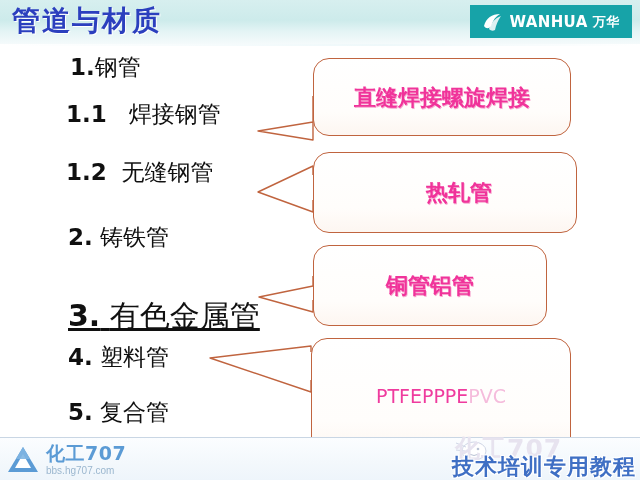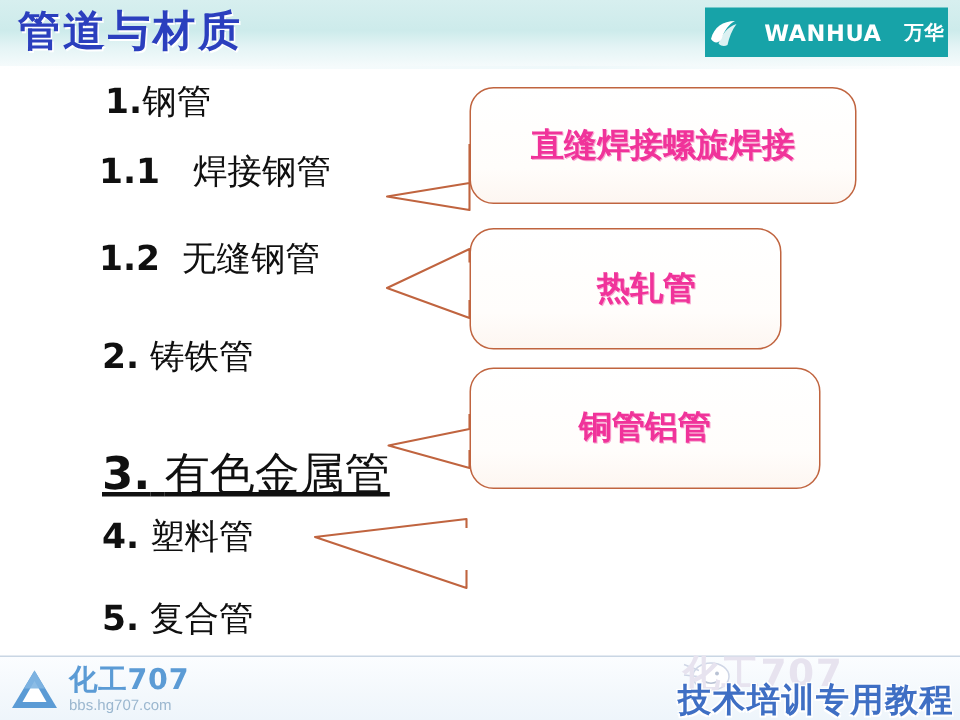--- a/index.html
+++ b/index.html
@@ -26,21 +26,21 @@
     font-family:"DejaVu Sans", sans-serif;
     font-weight:bold;font-size:28px;letter-spacing:2px;
     color:#2b3fbe;
     text-shadow:1px 1px 0 #ffffff;
     white-space:nowrap;
   }
   
   .logo-box{
     position:absolute;left:470px;top:5px;width:162px;height:33px;
     background:#17a3a8;
-    display:flex;align-items:center;justify-content:center;gap:15px;
+    display:flex;align-items:center;justify-content:center;gap:5px;
   }
   .logo-mark{
     width:22px;height:20px;position:relative;flex:0 0 auto;
   }
   .logo-mark svg{display:block;}
   .logo-text{
     font-family:"DejaVu Sans", sans-serif;
     font-weight:bold;font-size:15px;color:#ffffff;letter-spacing:0.4px;
     white-space:nowrap;
   }
@@ -69,21 +69,21 @@
   .callout-layer{position:absolute;left:0;top:0;width:640px;height:480px;pointer-events:none;}
   .callout{
     position:absolute;
     box-sizing:border-box;
     border:1.4px solid #c0643f;
     border-radius:16px;
     background:linear-gradient(to bottom,#ffffff 0%,#fffdfb 70%,#fdf6f1 100%);
     display:flex;flex-direction:row;align-items:center;justify-content:center;
   }
   .c1{left:313px;top:58px;width:258px;height:78px;}
-  .c2{left:313px;top:152px;width:208px;height:81px;padding-left:28px;}
+  .c2{left:313px;top:152px;width:264px;height:81px;padding-left:28px;}
   .c3{left:313px;top:245px;width:234px;height:81px;}
   .c4{left:311px;top:338px;width:260px;height:118px;}
 
   .cline{
     color:#f0339a;
     font-family:"DejaVu Serif", serif;
     font-weight:bold;
     font-size:22px;
     line-height:1.22;
     text-shadow:0.7px 0.7px 0 #f7a8cf;
@@ -196,20 +196,26 @@
 
   <div class="callout c2">
     <div class="cline">热轧管</div>
   </div>
 
   <div class="callout c3">
     <div class="cline">铜管</div>
     <div class="cline">铝管</div>
   </div>
 
+  <div class="callout c4">
+    <div class="cline">PTFE</div>
+    <div class="cline">PP</div>
+    <div class="cline">PE</div>
+    <div class="cline faded">PVC</div>
+  </div>
 
   <div class="bottom-rule"></div>
   <div class="bottom-band"></div>
 
   <svg class="wm-face" viewBox="0 0 46 30">
     <ellipse cx="26" cy="17" rx="12" ry="9" fill="#ffffff" stroke="#cfd6e6" stroke-width="1"></ellipse>
     <path d="M8 9 L18 13" stroke="#cfd6e6" stroke-width="1" fill="none"></path>
     <path d="M8 16 L17 17" stroke="#cfd6e6" stroke-width="1" fill="none"></path>
     <circle cx="22" cy="15" r="1.3" fill="#b9c2d4"></circle>
     <circle cx="30" cy="15" r="1.3" fill="#b9c2d4"></circle>

